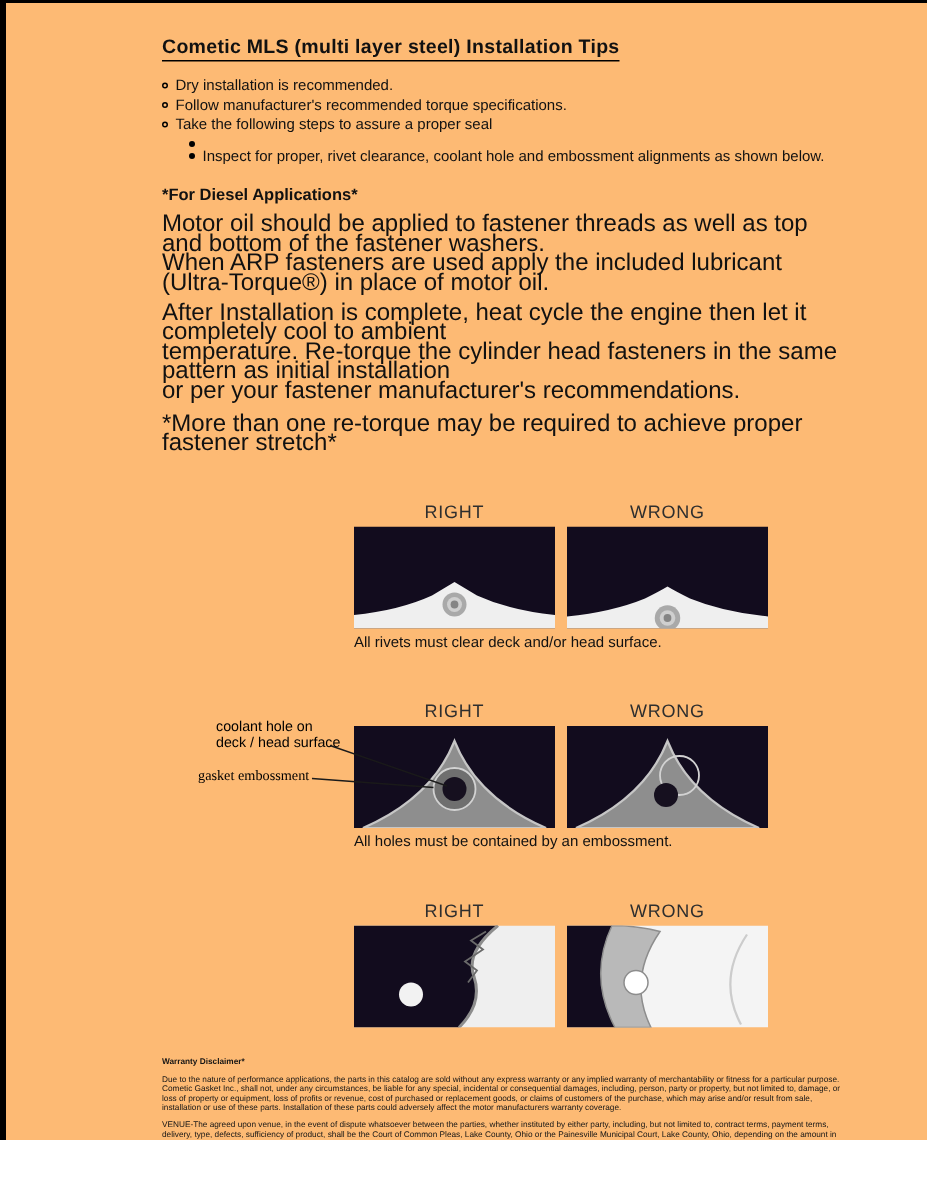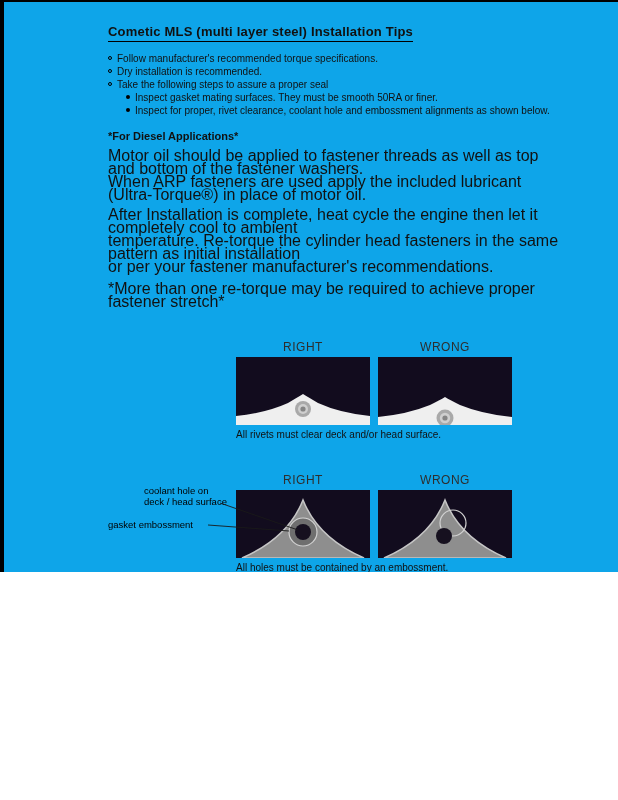--- a/index.html
+++ b/index.html
@@ -1,18 +1,18 @@
 <!DOCTYPE html>
 <html><head>
 <meta charset="utf-8">
 <style>
   * { margin:0; padding:0; box-sizing:border-box; }
   body { background:#fff; font-family:"Liberation Sans", sans-serif; color:#111; }
   .page {
-    position:relative; width:618px; height:572px; background:#0ea5e9;
+    position:relative; width:618px; height:760px; background:#fdba74;
     border-left:4px solid #000; border-top:2px solid #000; overflow:hidden;
   }
   .content { position:absolute; left:104px; top:20px; width:456px; }
 
   .title {
     display:inline-block; font-size:13px; font-weight:bold; letter-spacing:0.2px;
     border-bottom:1.5px solid #000; padding-bottom:2px;
   }
 
   .bullets { margin-top:10px; font-size:10px; line-height:13px; }
@@ -29,53 +29,52 @@
   .figure { position:relative; padding-left:128px; margin-bottom:11px;margin-top:32px; }
   .fig-labels { display:flex; width:276px; }
   .fig-labels span { width:134px; text-align:center; font-size:12px; color:#2e2e2e; letter-spacing:0.5px; }
   .fig-labels span + span { margin-left:8px; }
   .fig-panels { display:flex; gap:8px; margin-top:3px; }
   svg.panel { width:134px; height:68px; display:block; }
   .fig-caption { margin-top:4px; font-size:10px; line-height:12px; white-space:pre-line; }
 
   .ann { position:absolute; font-size:9.5px; line-height:11px; white-space:pre-line; color:#000; }
   .ann1 { left:36px; top:12px; }
-  .ann2 { left:0; top:46px; }
+  .ann2 { left:24px; top:46px;font-family:Liberation Serif, serif; }
   .ann-lines { position:absolute; left:0; top:0; width:210px; height:110px; pointer-events:none; }
 
   .legal { margin-top:20px; width:456px; font-size:5.5px; line-height:6.6px; color:#151515; }
   .legal-h { font-weight:bold; margin-bottom:5px; }
   .legal p { margin:0 0 4.5px 0; white-space:pre-line; }
 
   .footer { position:absolute; left:388px; top:768px; font-size:13.5px; letter-spacing:0.3px; color:#111; }
 </style>
 </head>
 <body>
 
 <div class="page">
   <div class="content">
 
     <h1 class="title">Cometic MLS (multi layer steel) Installation Tips</h1>
 
     <div class="bullets">
       <div class="bullet">
         <span class="m-circ"></span>
-        <span>Follow manufacturer's recommended torque specifications.</span>
+        <span>Dry installation is recommended.</span>
       </div>
       <div class="bullet">
         <span class="m-circ"></span>
-        <span>Dry installation is recommended.</span>
+        <span>Follow manufacturer's recommended torque specifications.</span>
       </div>
       <div class="bullet">
         <span class="m-circ"></span>
         <span>Take the following steps to assure a proper seal</span>
       </div>
       <div class="bullet sub">
         <span class="m-dot"></span>
-        <span>Inspect gasket mating surfaces.  They must be smooth 50RA or finer.</span>
       </div>
       <div class="bullet sub">
         <span class="m-dot"></span>
         <span>Inspect for proper, rivet clearance, coolant hole and embossment alignments as shown below.</span>
       </div>
     </div>
 
     <h2 class="diesel-h">*For Diesel Applications*</h2>
     <p class="para">Motor oil should be applied to fastener threads as well as top and bottom of the fastener washers.
 When ARP fasteners are used apply the included lubricant (Ultra-Torque®) in place of motor oil.</p>

